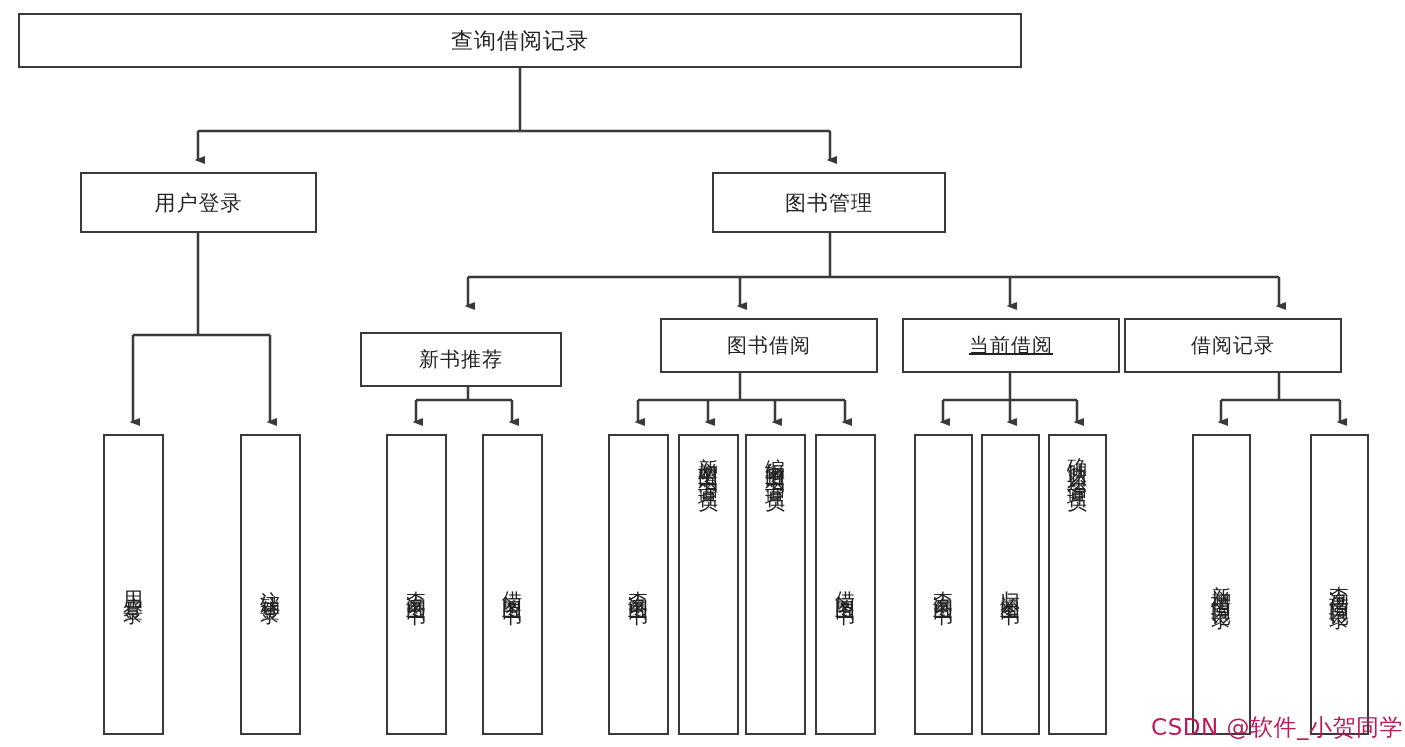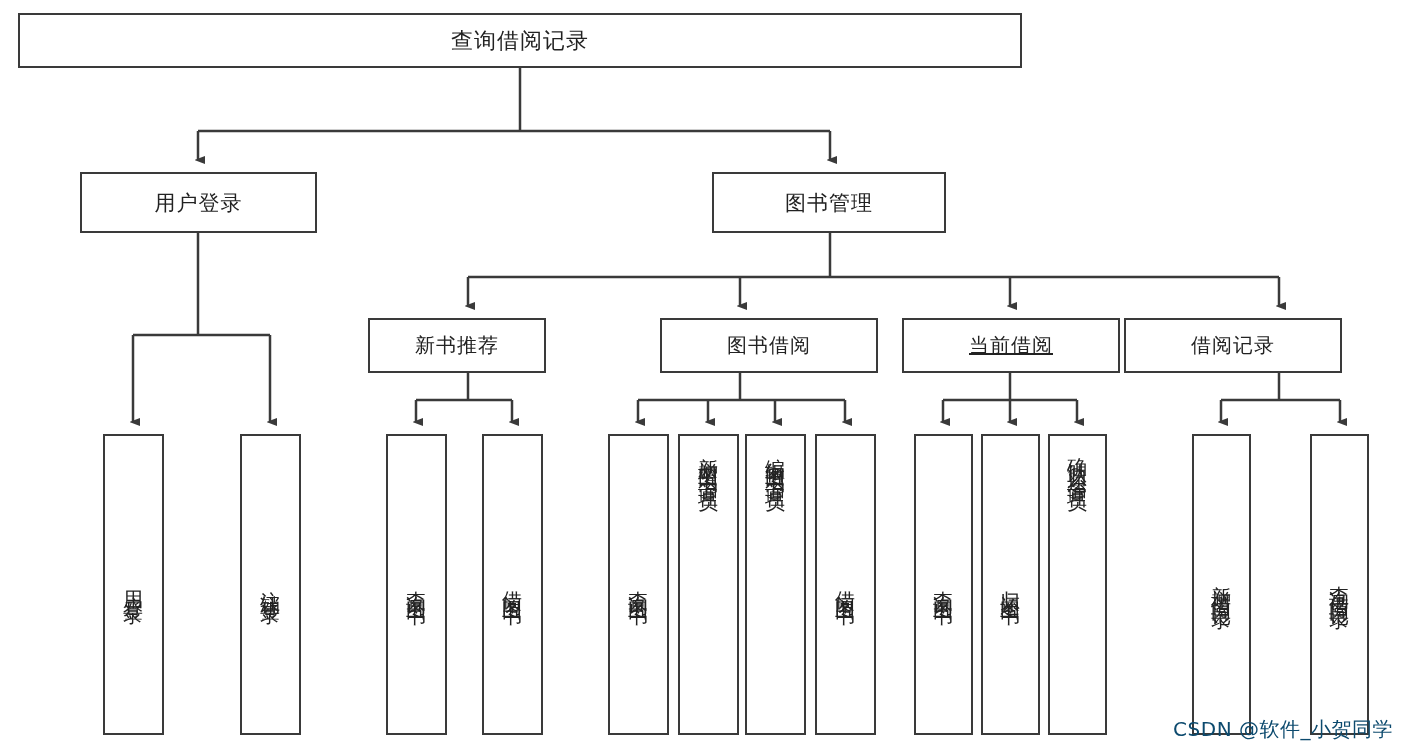--- a/index.html
+++ b/index.html
@@ -63,24 +63,24 @@
   svg.connectors {
     position: absolute;
     left: 0;
     top: 0;
     width: 1405px;
     height: 747px;
     pointer-events: none;
   }
   .watermark {
     position: absolute;
-    right: 12px;
+    right: 2px;
     bottom: 4px;
-    font-size: 20px;
-    color: #0c4a6e;
+    font-size: 23px;
+    color: #be185d;
     letter-spacing: 0.5px;
     white-space: nowrap;
   }
 </style>
 </head>
 <body>
 
 <div id="canvas">
 
   <svg class="connectors" viewBox="0 0 1405 747" xmlns="http://www.w3.org/2000/svg">
@@ -140,21 +140,21 @@
     <span>查询借阅记录</span>
   </div>
 
   <div class="node lvl2" style="left:80px; top:172px; width:237px; height:61px;">
     <span>用户登录</span>
   </div>
   <div class="node lvl2" style="left:712px; top:172px; width:234px; height:61px;">
     <span>图书管理</span>
   </div>
 
-  <div class="node lvl3" style="left:360px; top:318px; width:178px; height:55px;margin-left:8px;">
+  <div class="node lvl3" style="left:360px; top:332px; width:202px; height:55px;">
     <span>新书推荐</span>
   </div>
   <div class="node lvl3" style="left:632px; top:318px; width:218px; height:55px;margin-left:28px;">
     <span>图书借阅</span>
   </div>
   <div class="node lvl3" style="left:902px; top:318px; width:218px; height:55px;text-decoration:underline;">
     <span>当前借阅</span>
   </div>
   <div class="node lvl3" style="left:1124px; top:318px; width:218px; height:55px;">
     <span>借阅记录</span>

